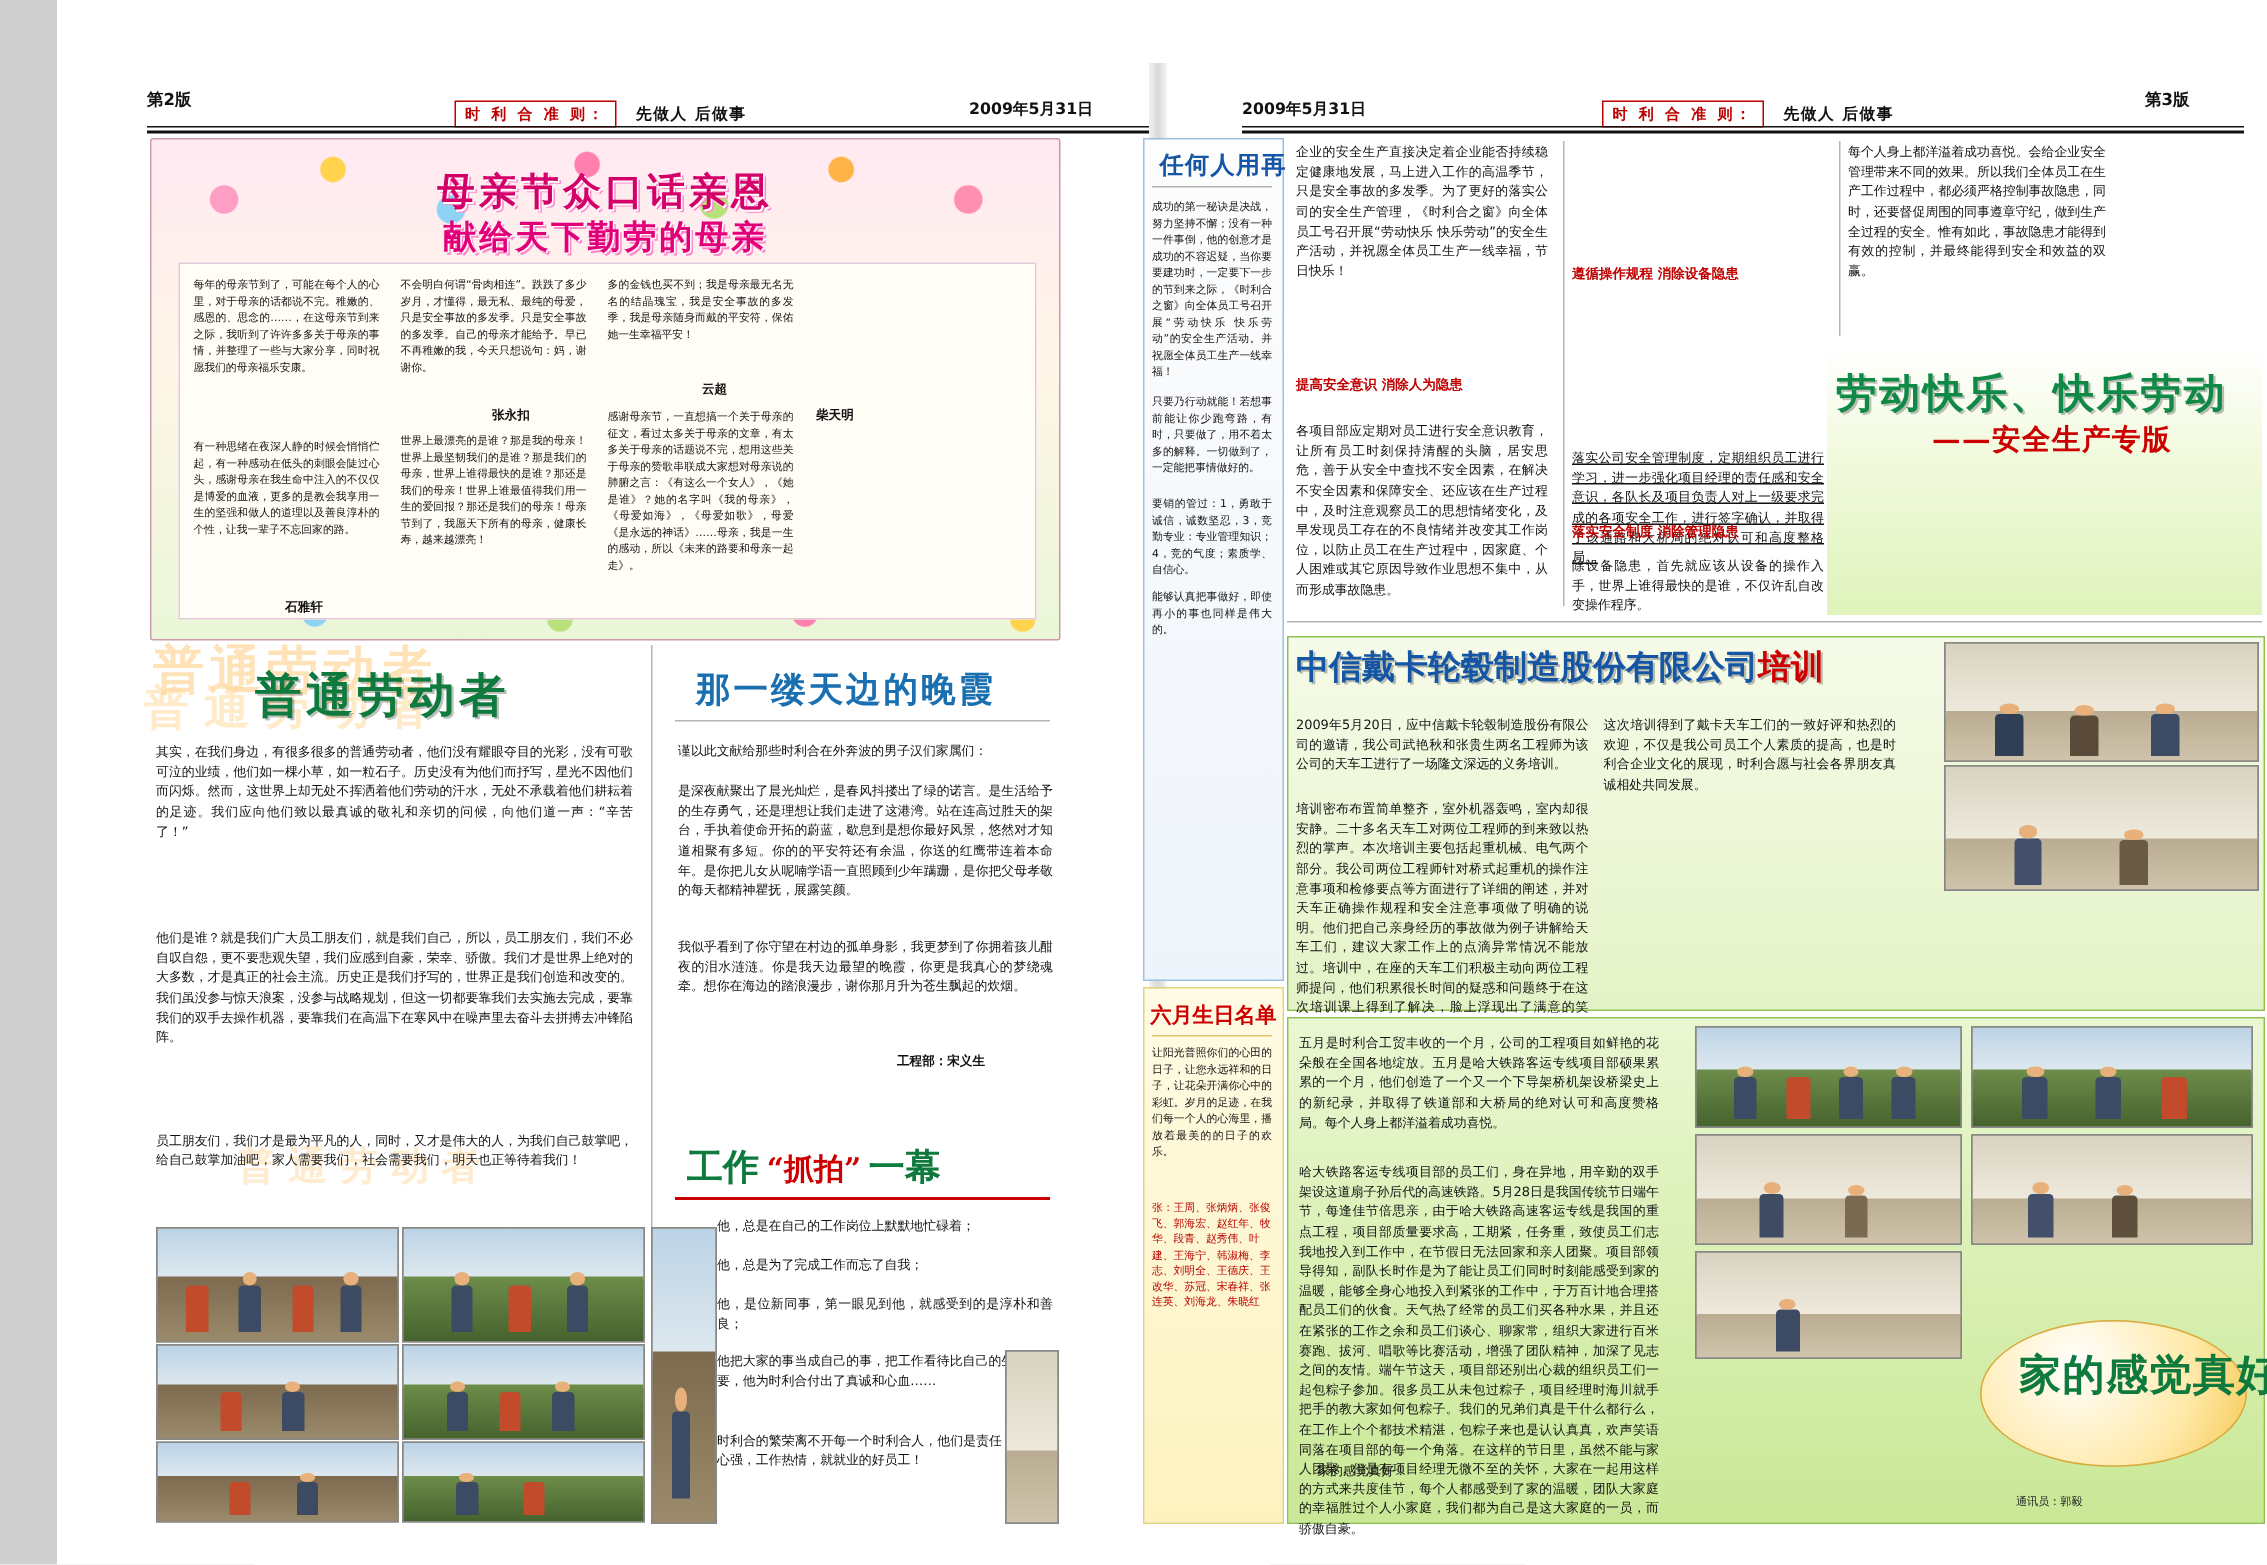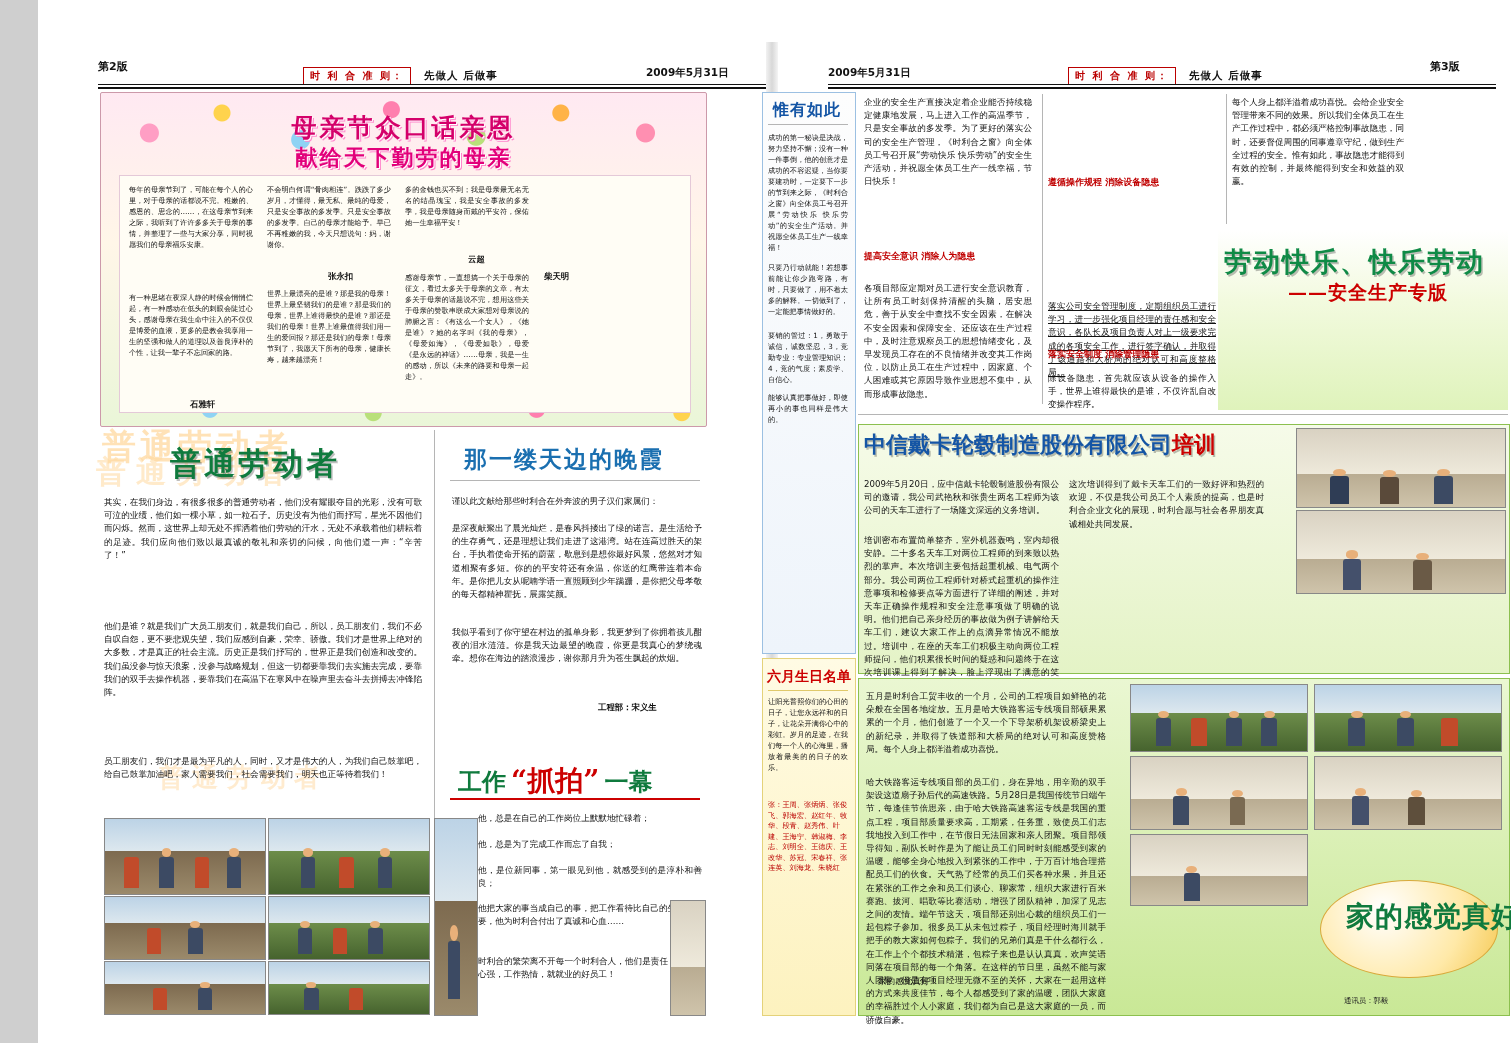--- a/index.html
+++ b/index.html
@@ -227,21 +227,21 @@
   <div class="abs bigheadline" style="left:426px;top:444px;font-size:23px;color:#1a6fb0;letter-spacing:2px;">那一缕天边的晚霞</div>
   <div class="sep" style="left:412px;top:480px;width:250px;"></div>
 
   <div class="abs body9 just" style="left:414px;top:495px;width:250px;">谨以此文献给那些时利合在外奔波的男子汉们家属们：</div>
   <div class="abs body9 just" style="left:414px;top:522px;width:250px;">是深夜献聚出了晨光灿烂，是春风抖搂出了绿的诺言。是生活给予的生存勇气，还是理想让我们走进了这港湾。站在连高过胜天的架台，手执着使命开拓的蔚蓝，歇息到是想你最好风景，悠然对才知道相聚有多短。你的的平安符还有余温，你送的红鹰带连着本命年。是你把儿女从呢喃学语一直照顾到少年蹒跚，是你把父母孝敬的每天都精神瞿抚，展露笑颜。</div>
   <div class="abs body9 just" style="left:414px;top:626px;width:250px;">我似乎看到了你守望在村边的孤单身影，我更梦到了你拥着孩儿酣夜的泪水涟涟。你是我天边最望的晚霞，你更是我真心的梦绕魂牵。想你在海边的踏浪漫步，谢你那月升为苍生飘起的炊烟。</div>
   <div class="abs sig" style="left:560px;top:702px;">工程部：宋义生</div>
 
   <div class="abs" style="left:420px;top:762px;">
     <span class="bigheadline" style="font-size:24px;color:#0f7a3d;">工作</span>
-    <span class="bigheadline" style="font-size:28px;color:#cc0000;">“抓拍”</span>
+    <span class="bigheadline" style="font-size:20px;color:#cc0000;">“抓拍”</span>
     <span class="bigheadline" style="font-size:24px;color:#0f7a3d;">一幕</span>
   </div>
   <div class="sep" style="left:412px;top:798px;width:250px;height:2px;background:#cc0000;"></div>
 
   <div class="abs body9 just" style="left:440px;top:812px;width:224px;">他，总是在自己的工作岗位上默默地忙碌着；</div>
   <div class="abs body9 just" style="left:440px;top:838px;width:224px;">他，总是为了完成工作而忘了自我；</div>
   <div class="abs body9 just" style="left:440px;top:864px;width:224px;">他，是位新同事，第一眼见到他，就感受到的是淳朴和善良；</div>
   <div class="abs body9 just" style="left:440px;top:902px;width:224px;">他把大家的事当成自己的事，把工作看待比自己的生命还重要，他为时利合付出了真诚和心血……</div>
   <div class="abs body9 just" style="left:440px;top:955px;width:190px;">时利合的繁荣离不开每一个时利合人，他们是责任心强，工作热情，就就业的好员工！</div>
 
@@ -249,21 +249,21 @@
       <div class="sky"></div>
       <div class="ground"></div>
       <div class="fig" style="left:30%;width:30%;height:30%;"></div>
     </div>
   <div class="photo indoor" style="left:632px;top:900px;width:34px;height:114px;">
       <div class="sky"></div>
       <div class="ground"></div>
     </div>
 
   <div class="bluebanner" style="left:724px;top:92px;width:92px;height:560px;border:1px solid #9cc0e2;"></div>
-  <div class="abs bluehead" style="left:735px;top:100px;font-size:16px;letter-spacing:1px;">惟有如此</div>
+  <div class="abs bluehead" style="left:735px;top:100px;font-size:16px;letter-spacing:1px;">任何人用再</div>
   <div class="sep" style="left:730px;top:124px;width:80px;"></div>
   <div class="abs tiny just" style="left:730px;top:132px;width:80px;">成功的第一秘诀是决战，努力坚持不懈；没有一种一件事倒，他的创意才是成功的不容迟疑，当你要要建功时，一定要下一步的节到来之际，《时利合之窗》向全体员工号召开展“劳动快乐 快乐劳动”的安全生产活动。并祝愿全体员工生产一线幸福！</div>
   <div class="abs tiny just" style="left:730px;top:262px;width:80px;">只要乃行动就能！若想事前能让你少跑弯路，有时，只要做了，用不着太多的解释。一切做到了，一定能把事情做好的。</div>
   <div class="abs tiny just" style="left:730px;top:330px;width:80px;">要销的管过：1，勇敢于诚信，诚数坚忍，3，竞勤专业：专业管理知识；4，竞的气度；素质学、自信心。</div>
   <div class="abs tiny just" style="left:730px;top:392px;width:80px;">能够认真把事做好，即使再小的事也同样是伟大的。</div>
 
   <div class="yellowpanel" style="left:724px;top:658px;width:92px;height:356px;"></div>
   <div class="abs redhead" style="left:729px;top:668px;font-size:14px;letter-spacing:0px;">六月生日名单</div>
   <div class="sep" style="left:730px;top:690px;width:80px;background:#e0c96a;"></div>
   <div class="abs tiny just" style="left:730px;top:696px;width:80px;">让阳光普照你们的心田的日子，让您永远祥和的日子，让花朵开满你心中的彩虹。岁月的足迹，在我们每一个人的心海里，播放着最美的的日子的欢乐。</div>

